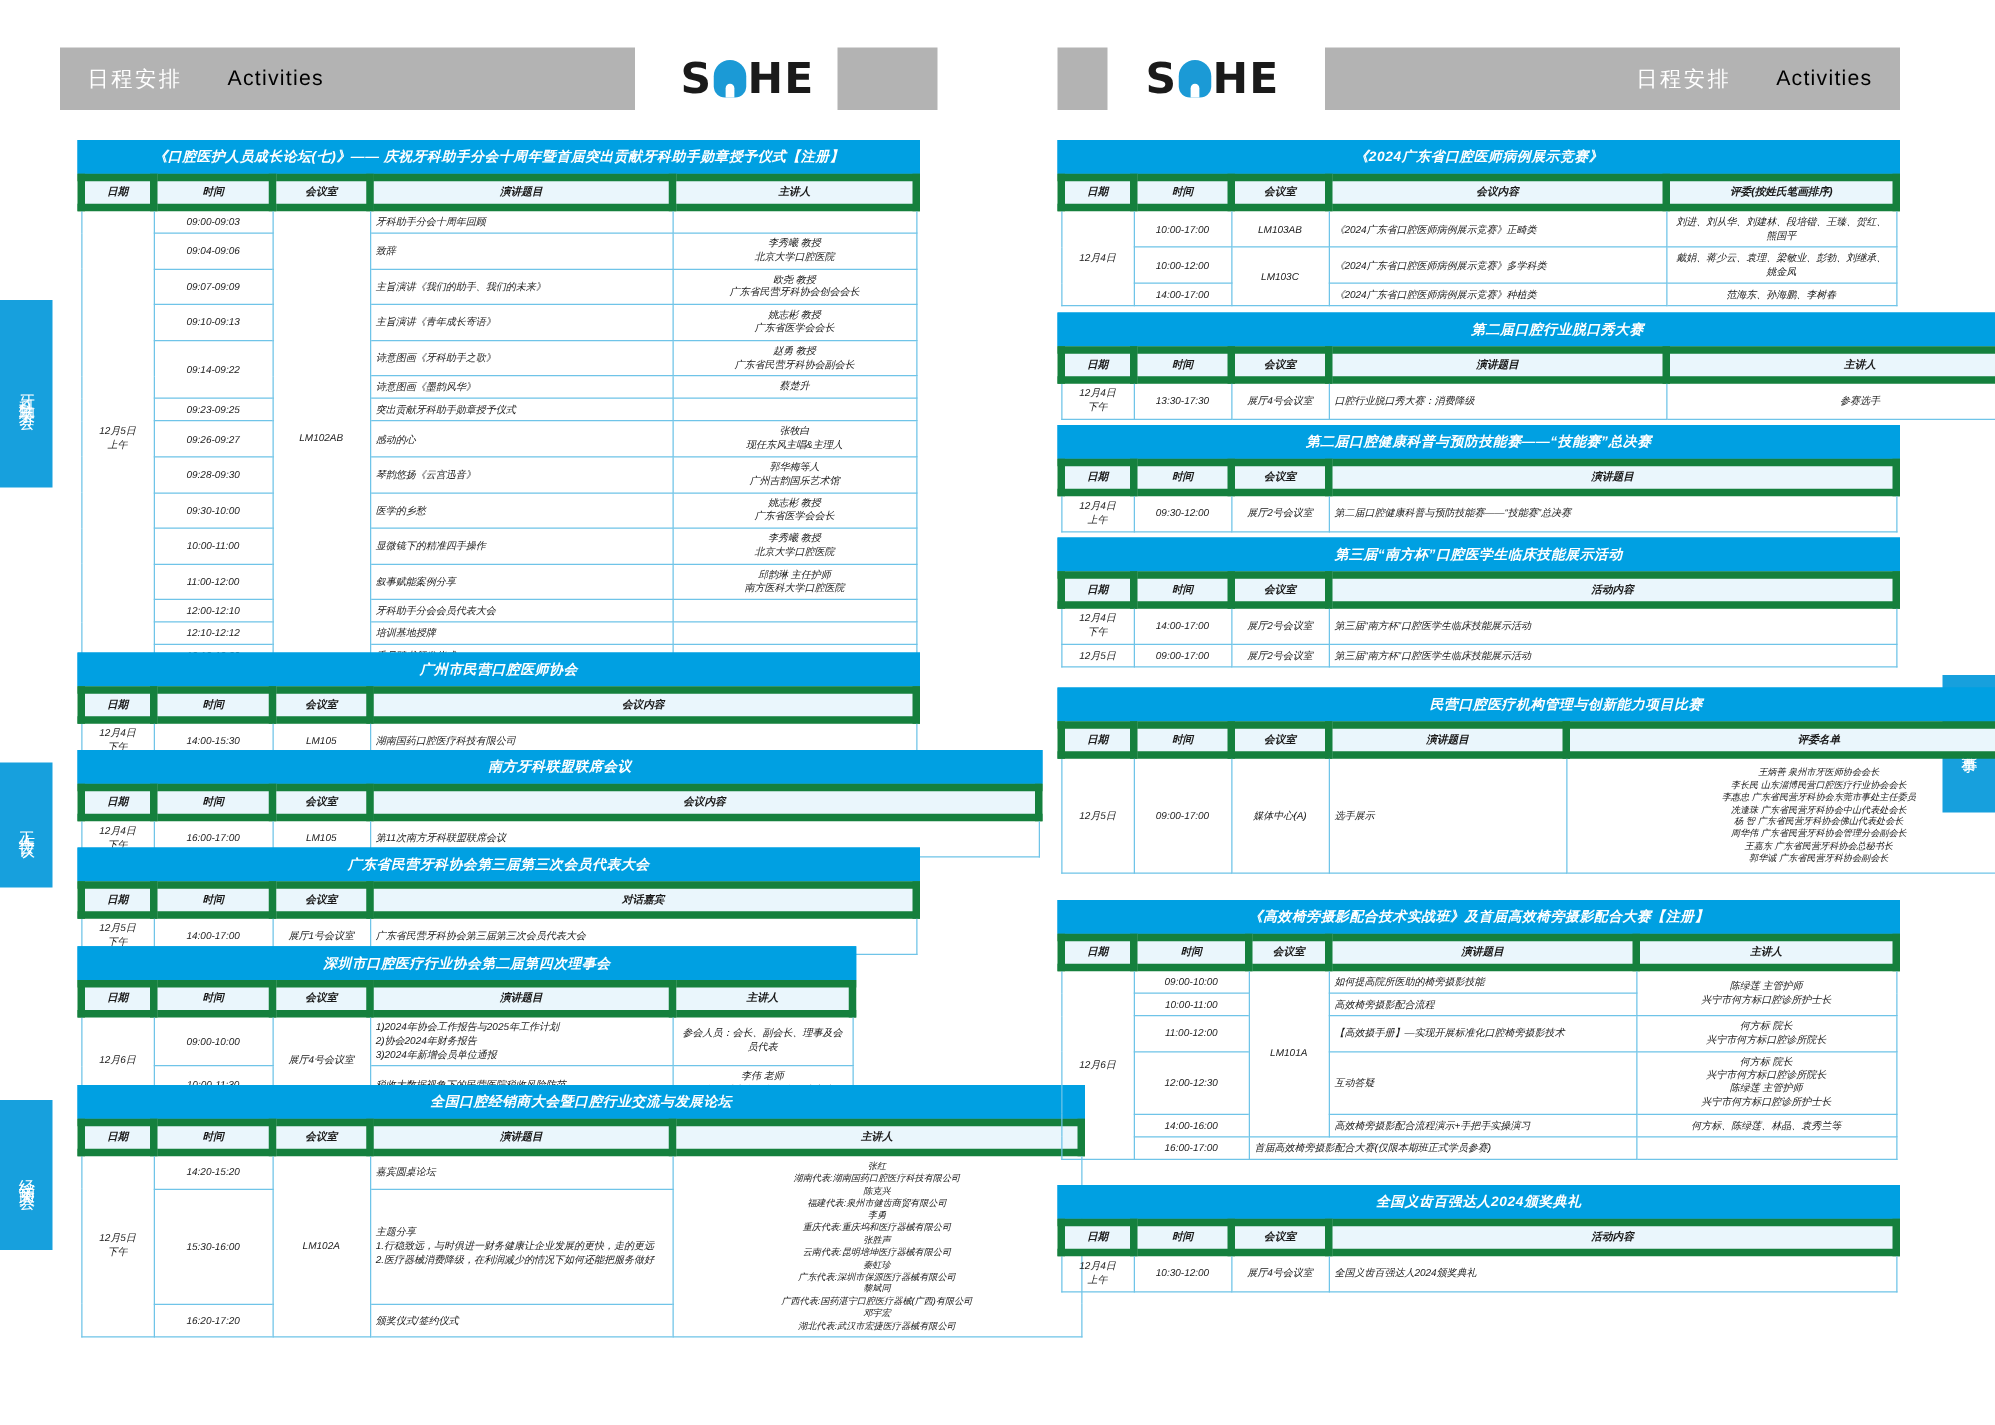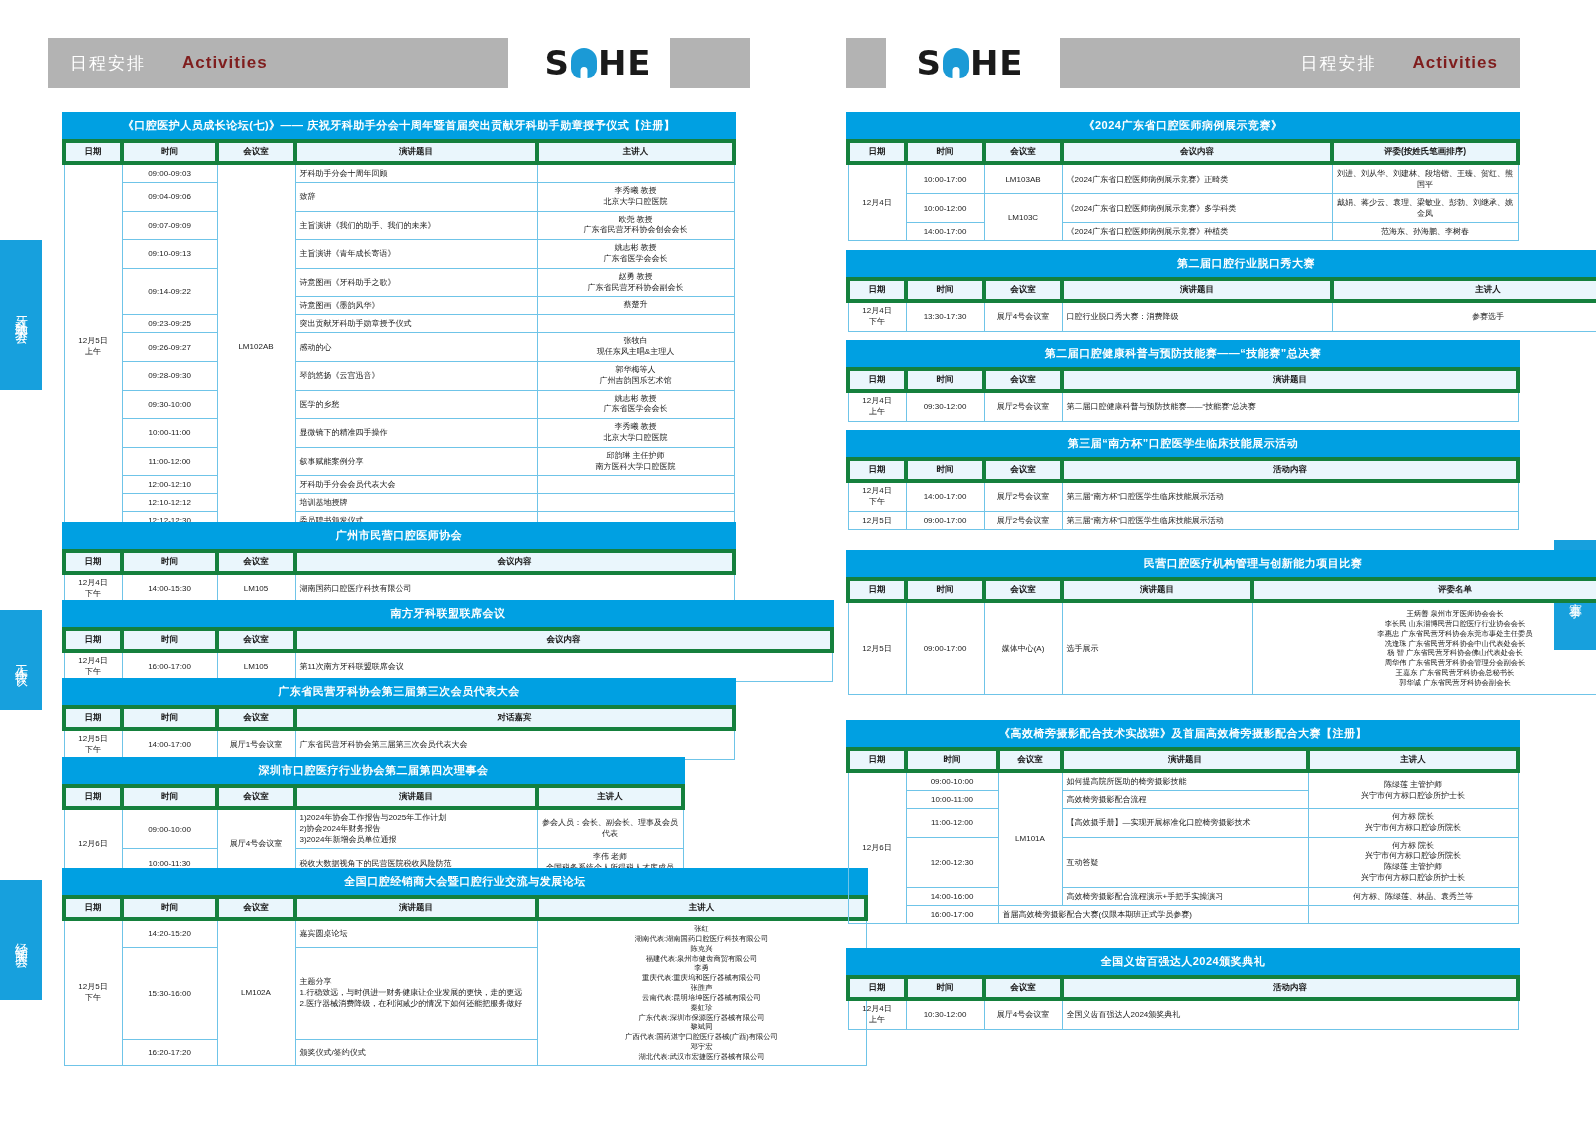--- a/index.html
+++ b/index.html
@@ -14,21 +14,21 @@
     font-size:9px;
   }
   .page { position:absolute; top:0; width:798px; height:1140px; }
   .page.left { left:0; }
   .page.right { left:798px; }
 
   
   .hdr { position:absolute; top:38px; height:50px; display:flex; align-items:center; }
   .hdr-grey { background:#b3b3b3; height:50px; display:flex; align-items:center; }
   .hdr-title-cn { font-size:17px; color:#ffffff; letter-spacing:2px; }
-  .hdr-title-en { font-size:17px; color:#7f1d1d; letter-spacing:1px;font-weight:bold; }
+  .hdr-title-en { font-size:17px; color:#000000; letter-spacing:1px; }
   .logo { display:flex; align-items:center; justify-content:center; height:50px; }
   .logo-text { font-size:34px; font-weight:bold; color:#1a1a1a; letter-spacing:1px; font-family:"DejaVu Sans",sans-serif; }
   .logo-tooth { display:inline-block; width:26px; height:30px; background:#1b9ad6; border-radius:13px 13px 9px 9px; position:relative; margin:0 1px; vertical-align:middle; }
   .logo-tooth:after { content:""; position:absolute; bottom:0; left:50%; width:7px; height:11px; background:#fff; transform:translateX(-50%); border-radius:4px 4px 0 0; }
 
   
   .hdr-left-grey { left:48px; width:460px; padding-left:22px; gap:36px; }
   .hdr-left-logo { left:508px; width:180px; }
   .hdr-left-grey2 { left:670px; width:80px; }
 
@@ -37,24 +37,24 @@
   .hdr-right-grey2 { left:48px; width:40px; }
   .hdr-right-grey { left:262px; width:460px; justify-content:flex-end; padding-right:22px; gap:36px; }
 
   
   .side-tab { position:absolute; left:0; width:42px; background:#17a0dd; color:#fff;
     display:flex; align-items:center; justify-content:center; text-align:center;
     font-size:13px; letter-spacing:3px; writing-mode:vertical-rl; }
   .side-tab.right { left:auto; right:0; }
 
   
-  .block { position:absolute; }
+  .block { position:absolute;font-style:italic; }
   table { border-collapse:collapse; width:100%; table-layout:fixed; }
   .tbl-title { background:#00a0e2; color:#fff; font-size:11px; font-weight:bold; text-align:center; padding:5px 2px; border:1px solid #00a0e2; letter-spacing:0.5px; }
-  th { background:#eaf6fc; font-size:8.5px; font-weight:bold; text-align:center; padding:3px 2px; border:4px solid #15803d; color:#1a1a1a; }
+  th { background:#eaf6fc; font-size:8.5px; font-weight:bold; text-align:center; padding:3px 2px; border:6px solid #15803d; color:#1a1a1a; }
   td { font-size:8px; padding:3px 4px; border:1px solid #6fc4e8; vertical-align:middle; color:#1a1a1a; }
   td.c { text-align:center; }
   td.l { text-align:left; }
   .multi { line-height:1.35; }
 </style>
 </head>
 <body>
 
 <div class="page left">
 

